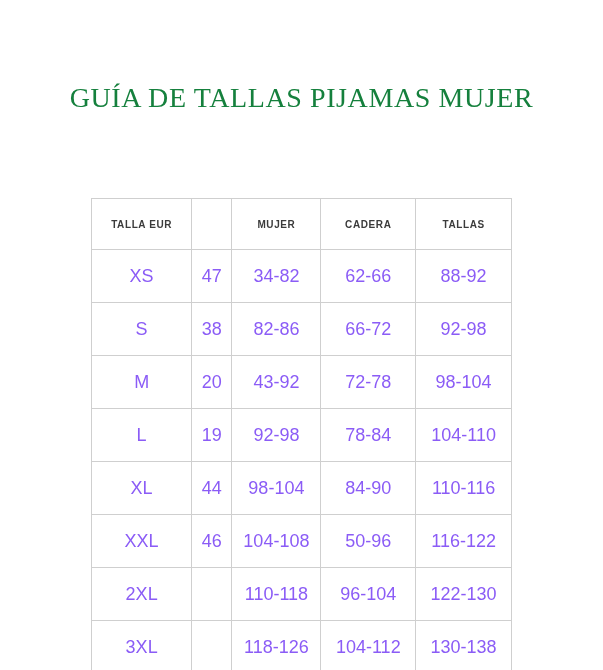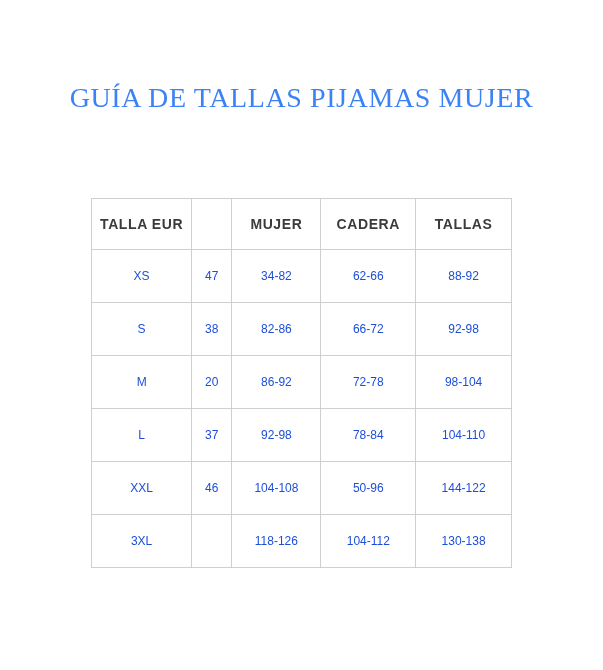--- a/index.html
+++ b/index.html
@@ -21,48 +21,48 @@
   }
   .page-title {
     position: absolute;
     top: 82px;
     left: 0;
     width: 603px;
     text-align: center;
     font-family: "Liberation Serif", serif;
     font-size: 28px;
     letter-spacing: 0.6px;
-    color: #3b82f6;
+    color: #15803d;
     white-space: nowrap;
   }
   .table-wrap {
     position: absolute;
     top: 198px;
     left: 91px;
     width: 421px;
   }
   table.size-table {
     border-collapse: collapse;
     width: 421px;
     table-layout: fixed;
   }
   table.size-table td,
   table.size-table th {
     border: 1px solid #cfcfcf;
     text-align: center;
     vertical-align: middle;
-    color: #1d4ed8;
-    font-size: 12px;
+    color: #8b5cf6;
+    font-size: 18px;
     font-weight: normal;
     padding: 0;
     height: 52px;
   }
   table.size-table thead th {
     height: 50px;
-    font-size: 14px;
+    font-size: 10px;
     font-weight: bold;
     letter-spacing: 0.6px;
     color: #3b3b3b;
   }
   
   col.c-talla { width: 90px; }
   col.c-eur   { width: 36px; }
   col.c-pecho { width: 80px; }
   col.c-cintura { width: 85px; }
   col.c-cadera { width: 86px; }
@@ -112,37 +112,51 @@
         <tr>
           <td>S</td>
           <td class="cell-eur">38</td>
           <td>82-86</td>
           <td>66-72</td>
           <td>92-98</td>
         </tr>
         <tr>
           <td>M</td>
           <td class="cell-eur">20</td>
-          <td>86-92</td>
+          <td>43-92</td>
           <td>72-78</td>
           <td>98-104</td>
         </tr>
         <tr>
           <td>L</td>
-          <td class="cell-eur">37</td>
+          <td class="cell-eur">19</td>
           <td>92-98</td>
           <td>78-84</td>
           <td>104-110</td>
+        </tr>
+        <tr>
+          <td>XL</td>
+          <td class="cell-eur">44</td>
+          <td>98-104</td>
+          <td>84-90</td>
+          <td>110-116</td>
         </tr>
         <tr>
           <td>XXL</td>
           <td class="cell-eur">46</td>
           <td>104-108</td>
           <td>50-96</td>
-          <td>144-122</td>
+          <td>116-122</td>
+        </tr>
+        <tr>
+          <td>2XL</td>
+          <td class="cell-eur"></td>
+          <td>110-118</td>
+          <td>96-104</td>
+          <td>122-130</td>
         </tr>
         <tr>
           <td>3XL</td>
           <td class="cell-eur"></td>
           <td>118-126</td>
           <td>104-112</td>
           <td>130-138</td>
         </tr>
       </tbody>
     </table>

